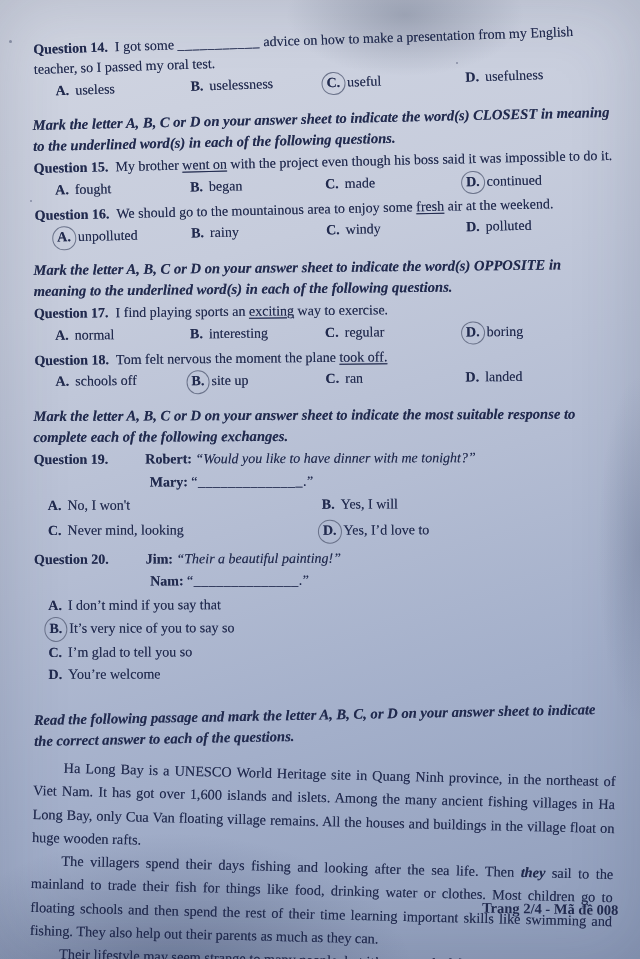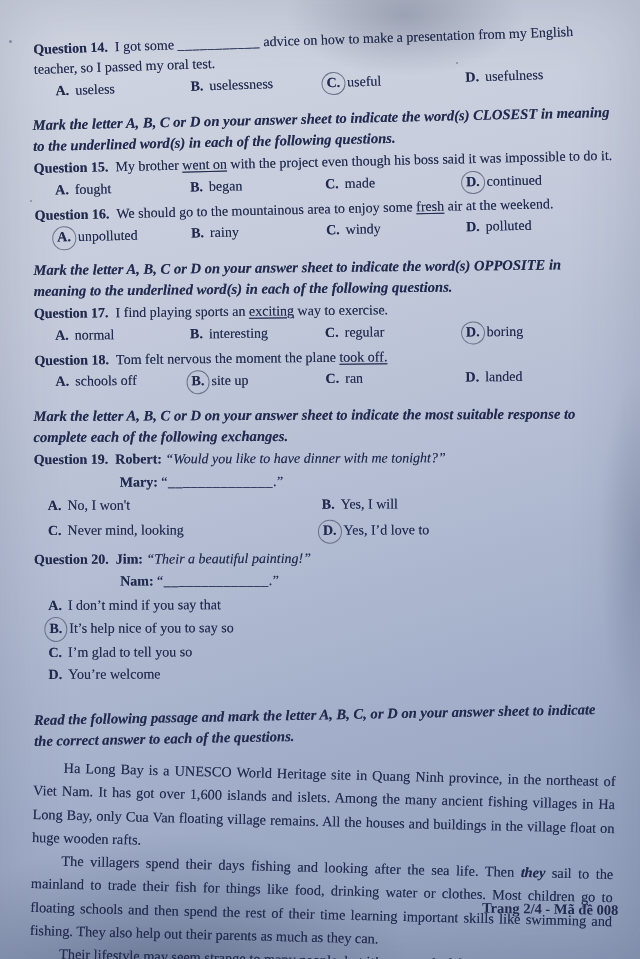--- a/index.html
+++ b/index.html
@@ -26,21 +26,21 @@
   .rot-b{transform:rotate(-1.3deg);transform-origin:0 50%;}
   .rot-c{transform:rotate(-0.6deg);transform-origin:0 50%;}
   .rot-d{transform:rotate(-0.25deg);transform-origin:0 50%;}
   .rot-e{transform:rotate(-1.1deg);transform-origin:0 50%;}
   .rot-f{transform:rotate(1.4deg);transform-origin:0 0;}
   .rot-g{transform:rotate(1.0deg);transform-origin:100% 50%;}
 
   .heading{font-weight:bold;font-style:italic;font-size:14.6px;margin:0 0 2px 0;}
   .qline{margin:0;}
   .qlabel{font-weight:bold;margin-right:7px;}
-  .speaker{font-weight:bold;}
+  .speaker{font-weight:bold;margin-left:30px;}
   .quote{font-style:italic;}
   .u{text-decoration:underline;text-underline-offset:2px;}
   .blank{letter-spacing:.5px;}
 
   .opts4{display:grid;grid-template-columns:135px 135px 140px 1fr;padding-left:21px;margin:1px 0 2px 0;}
   .opts2{display:grid;grid-template-columns:274px 1fr;row-gap:5px;padding-left:14px;margin:3px 0 5px 0;}
   .optlist{padding-left:14px;margin:2px 0 4px 0;}
   .optlist .opt{display:block;line-height:1.57;}
   .letter{font-weight:bold;margin-right:6px;display:inline-block;}
   .circ{border:1.3px solid rgba(92,100,125,.85);border-radius:50%;padding:0 4px 1px 4px;margin-left:-4px;margin-right:2px;}
@@ -126,21 +126,21 @@
         <span class="opt"><span class="letter">A.</span><span>No, I won't</span></span>
         <span class="opt"><span class="letter">B.</span><span>Yes, I will</span></span>
         <span class="opt"><span class="letter">C.</span><span>Never mind, looking</span></span>
         <span class="opt"><span class="letter circ">D.</span><span>Yes, I’d love to</span></span>
       </div>
 
       <p class="qline exline"><span class="qlabel">Question 20.</span><span class="speaker">Jim:</span> <span class="quote">“Their a beautiful painting!”</span></p>
       <p class="qline dialog"><span class="speaker">Nam:</span> <span class="blank">“______________.”</span></p>
       <div class="optlist">
         <span class="opt"><span class="letter">A.</span><span>I don’t mind if you say that</span></span>
-        <span class="opt"><span class="letter circ">B.</span><span>It’s help nice of you to say so</span></span>
+        <span class="opt"><span class="letter circ">B.</span><span>It’s very nice of you to say so</span></span>
         <span class="opt"><span class="letter">C.</span><span>I’m glad to tell you so</span></span>
         <span class="opt"><span class="letter">D.</span><span>You’re welcome</span></span>
       </div>
     </div>
 
     <div class="sec rot-e" style="margin-bottom:4px;">
       <p class="heading">Read the following passage and mark the letter A, B, C, or D on your answer sheet to indicate the correct answer to each of the questions.</p>
     </div>
     <div class="sec passage rot-f">
       <p>Ha Long Bay is a UNESCO World Heritage site in Quang Ninh province, in the northeast of Viet Nam. It has got over 1,600 islands and islets. Among the many ancient fishing villages in Ha Long Bay, only Cua Van floating village remains. All the houses and buildings in the village float on huge wooden rafts.</p>

